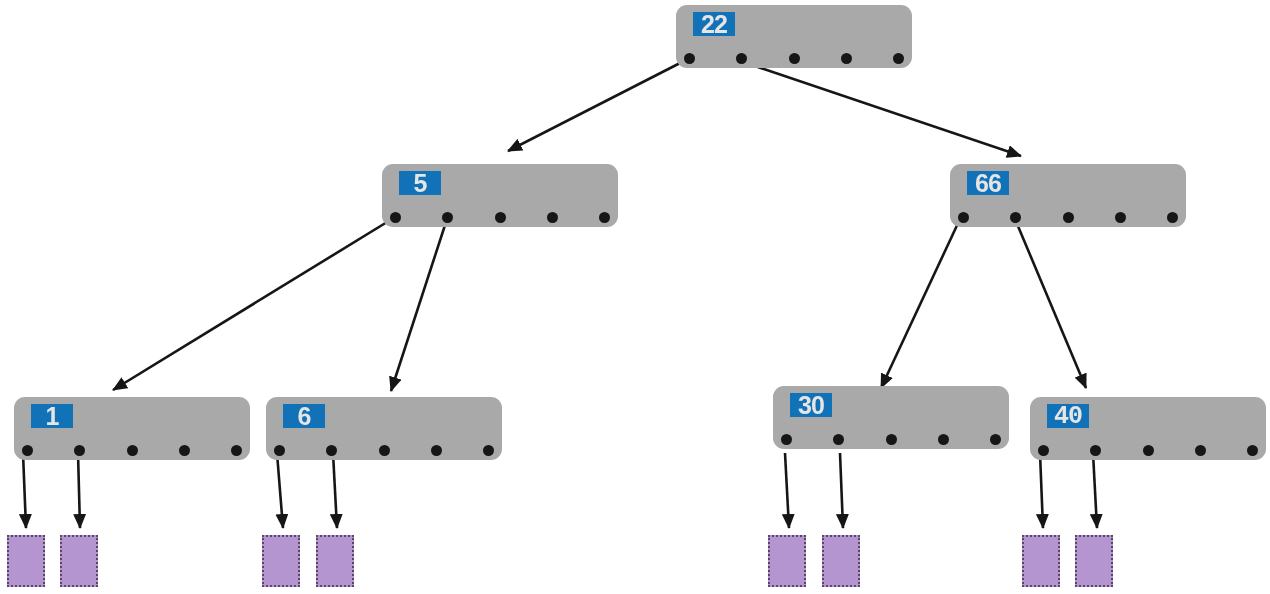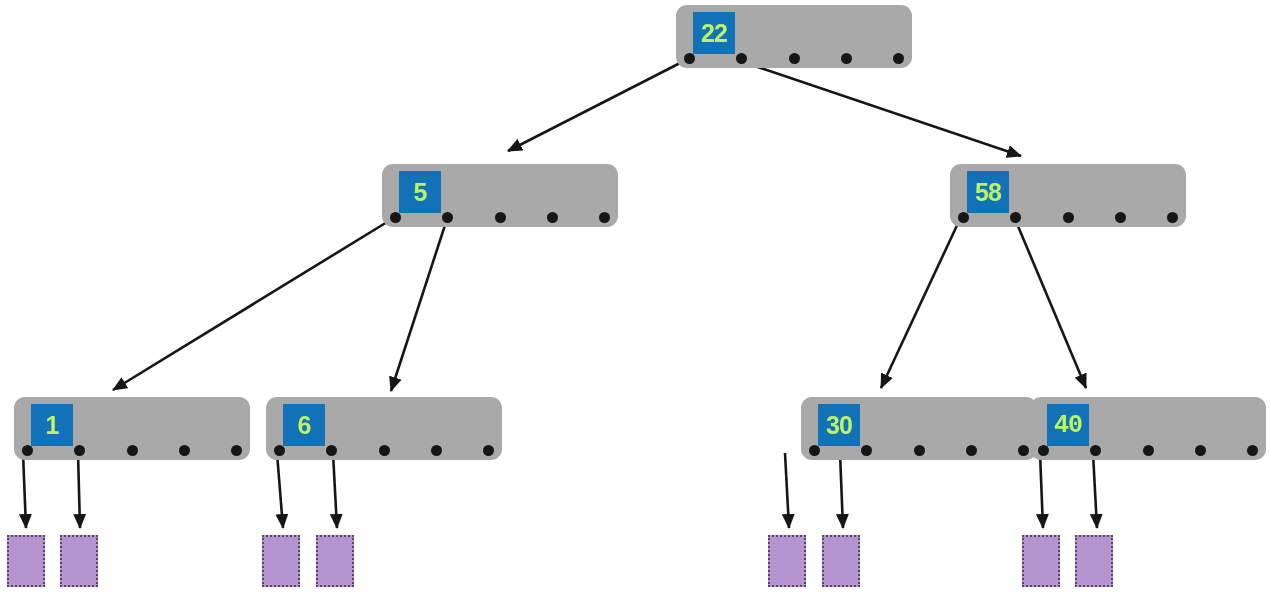--- a/index.html
+++ b/index.html
@@ -13,23 +13,23 @@
   svg.edges{position:absolute;left:0;top:0;width:1270px;height:594px;pointer-events:none;}
   .node{
     position:absolute;
     width:236px;height:63px;
     background:#a9a9a9;
     border-radius:11px;
   }
   .key{
     position:absolute;
     left:17px;top:7px;
-    width:42px;height:42px;
+    width:42px;height:24px;
     background:#1272b8;
-    color:#bef264;
+    color:#e5e5e5;
     font-size:25px;
     font-weight:bold;
     display:flex;align-items:center;justify-content:center;
     letter-spacing:-1px;
   }
   .dots{
     position:absolute;
     left:8px;right:8px;bottom:4px;
     display:flex;justify-content:space-between;align-items:center;
   }
@@ -90,21 +90,21 @@
     <div class="dots">
       <span class="dot"></span>
         <span class="dot"></span>
         <span class="dot"></span>
         <span class="dot"></span>
         <span class="dot"></span>
     </div>
   </div>
 
   <div class="node" style="left:950px;top:164px;">
-    <div class="key">58</div>
+    <div class="key">66</div>
     <div class="dots">
       <span class="dot"></span>
         <span class="dot"></span>
         <span class="dot"></span>
         <span class="dot"></span>
         <span class="dot"></span>
     </div>
   </div>
 
   <div class="node" style="left:14px;top:397px;">
@@ -122,21 +122,21 @@
     <div class="key">6</div>
     <div class="dots">
       <span class="dot"></span>
         <span class="dot"></span>
         <span class="dot"></span>
         <span class="dot"></span>
         <span class="dot"></span>
     </div>
   </div>
 
-  <div class="node" style="left:773px;top:397px;margin-left:28px;">
+  <div class="node" style="left:773px;top:386px;">
     <div class="key">30</div>
     <div class="dots">
       <span class="dot"></span>
         <span class="dot"></span>
         <span class="dot"></span>
         <span class="dot"></span>
         <span class="dot"></span>
     </div>
   </div>
 

